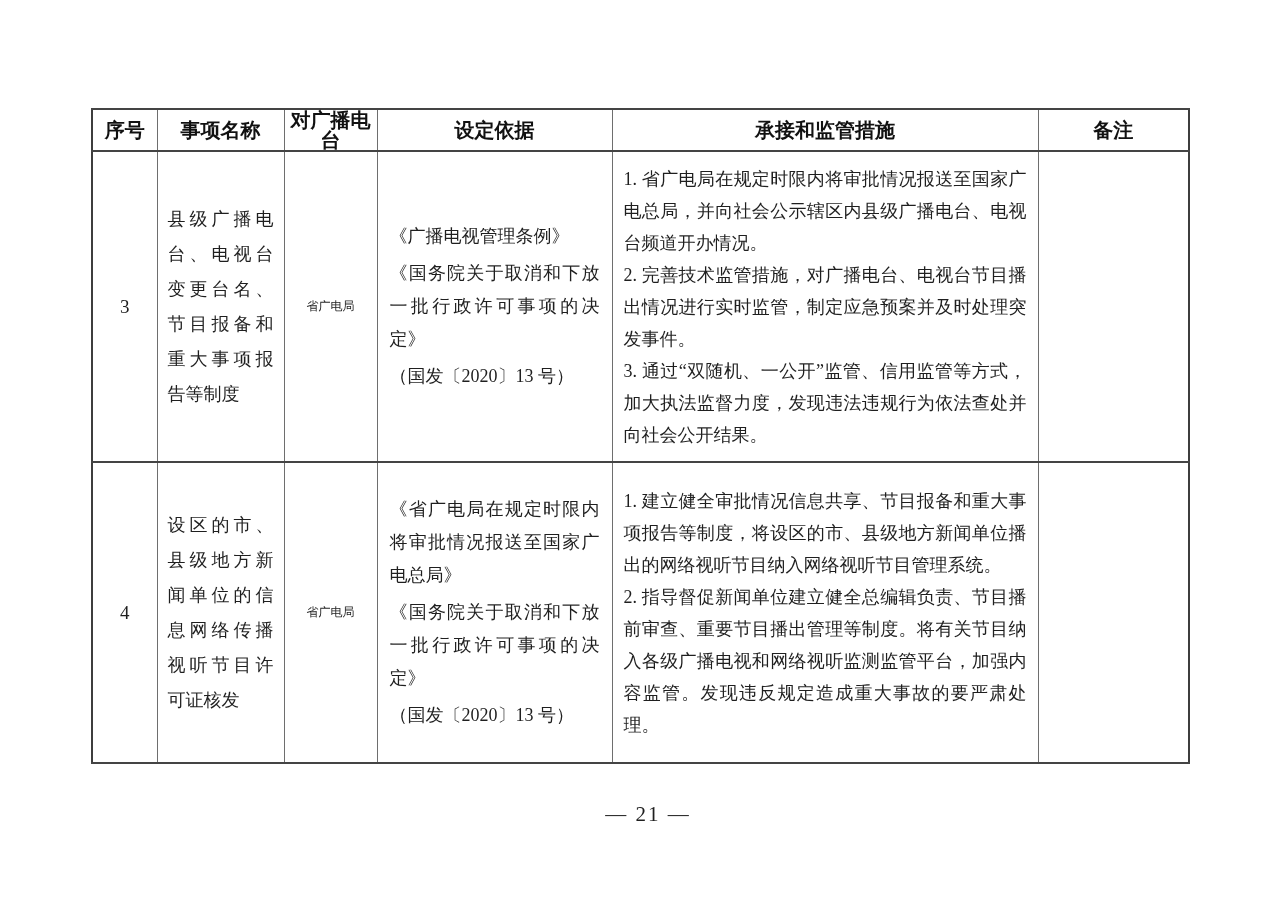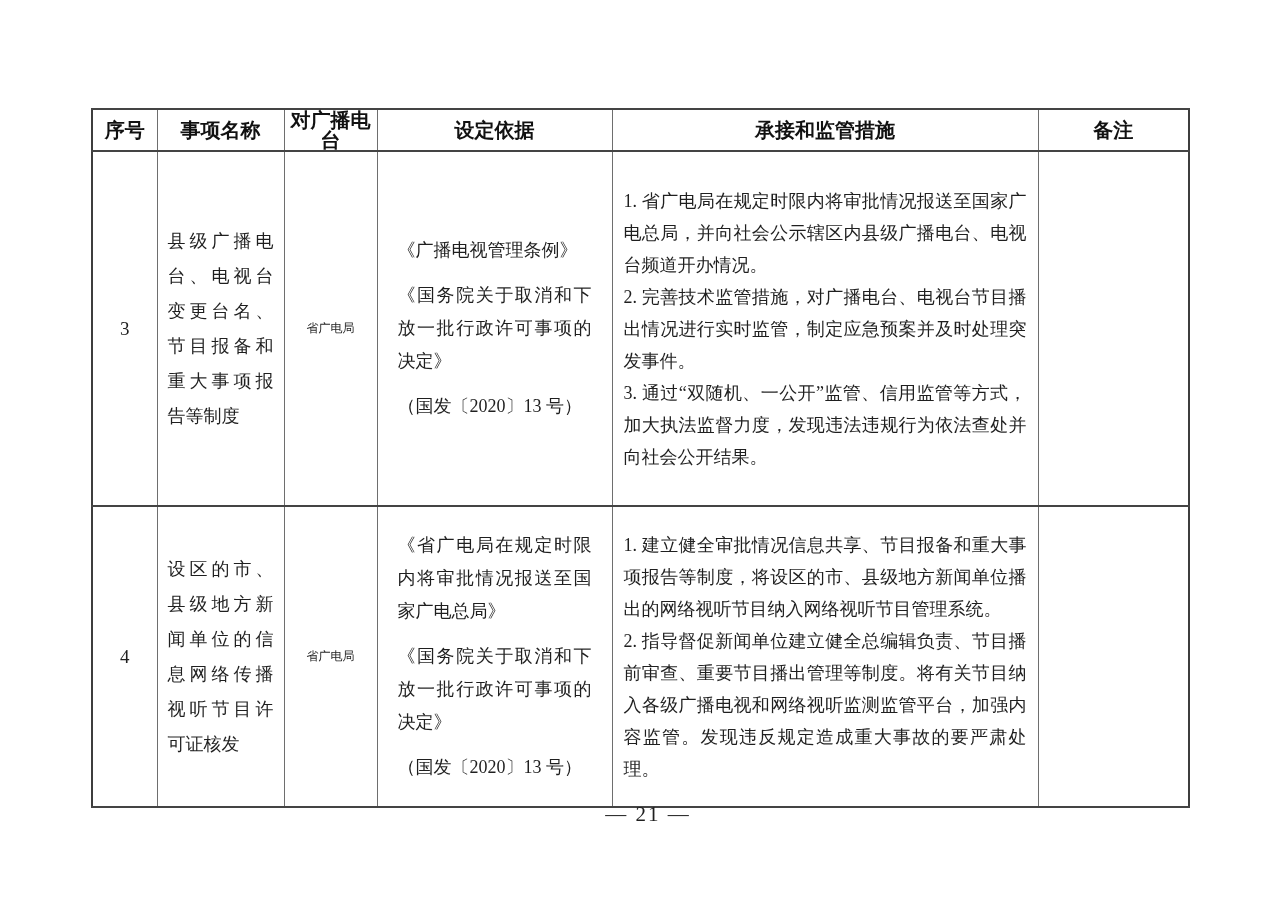--- a/index.html
+++ b/index.html
@@ -34,21 +34,21 @@
   }
   .doc-table th {
     height: 33px;
     font-family: Liberation Sans, sans-serif;
     font-weight: bold;
     font-size: 20px;
     text-align: center;
     color: #111111;
     line-height: 1;
   }
-  tr.body-row-1 td { height: 355px; }
+  tr.body-row-1 td { height: 311px; }
   tr.body-row-2 td { height: 301px; }
   td.cell-seq {
     text-align: center;
     font-size: 19px;
   }
   td.cell-name {
     padding: 0 10px;
     font-size: 18px;
     line-height: 35px;
     text-align: justify;
@@ -56,21 +56,21 @@
   td.cell-dept {
     text-align: center;
     font-size: 12px;
   }
   td.cell-basis {
     padding: 0 8px;
     font-size: 18px;
     line-height: 33px;
   }
   td.cell-basis p {
-    margin: 12px;
+    margin: 4px;
     text-align: justify;
   }
   td.cell-measures {
     padding: 0 11px;
     font-size: 18px;
     line-height: 32px;
   }
   td.cell-measures p {
     margin: 0;
     text-align: justify;

